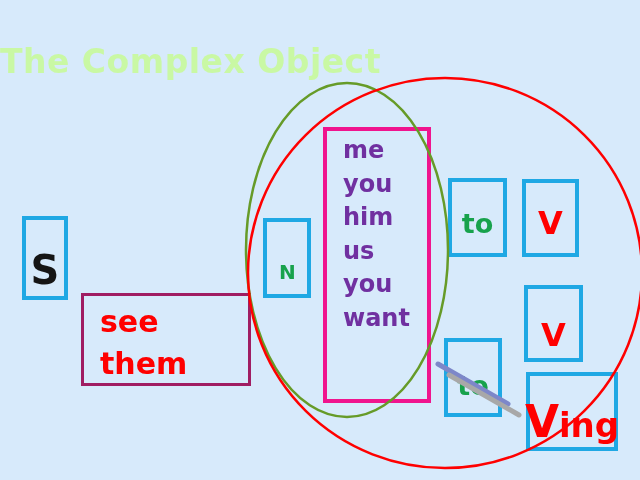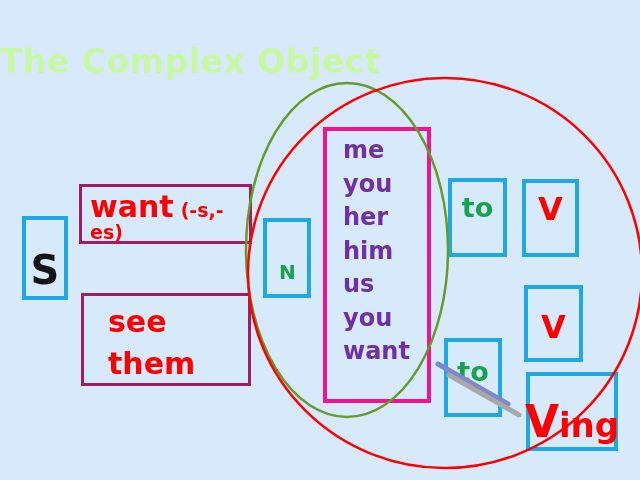--- a/index.html
+++ b/index.html
@@ -22,32 +22,32 @@
     display:flex; align-items:flex-end; justify-content:center;
     padding-bottom:6px; }
   .s-box .lbl { font-size:40px; font-weight:bold; color:#151515; line-height:1; }
 
   .want-box { left:79px; top:184px; width:173px; height:60px;
     padding:5px 8px; color:#ff0000; font-weight:bold; line-height:1.02; }
   .want-main { font-size:30px; }
   .want-suffix { font-size:19px; margin-left:7px; }
 
   .see-box { left:81px; top:293px; width:170px; height:93px;
-    padding:5px 24px; color:#ff0000; font-weight:bold;
+    padding:5px 16px; color:#ff0000; font-weight:bold;
     font-size:30px; line-height:42px; }
 
   .n-box { left:263px; top:218px; width:48px; height:80px;
     display:flex; align-items:flex-end; padding:0 0 12px 12px; }
   .n-box .lbl { font-size:20px; font-weight:bold; color:#17a24c; line-height:1; }
 
   .pron-box { left:323px; top:127px; width:108px; height:276px;
     padding:3px 0 0 16px; color:#7030a0; font-weight:bold;
     font-size:24px; line-height:33.5px; }
 
-  .cell { display:flex; justify-content:center; }
+  .cell { display:flex; justify-content:center; align-items:center; }
   .to1-box { left:448px; top:178px; width:59px; height:79px; padding-top:12px; }
   .v1-box  { left:522px; top:179px; width:57px; height:78px; padding-top:10px; }
   .v2-box  { left:524px; top:285px; width:59px; height:77px; padding-top:22px; }
   .to2-box { left:444px; top:338px; width:58px; height:79px; padding-top:16px; }
   .green-t { font-size:27px; font-weight:bold; color:#17a24c; line-height:1; }
   .red-t   { font-size:32px; font-weight:bold; color:#ff0000; line-height:1; }
 
   .ving-box { left:526px; top:372px; width:92px; height:79px;
     display:flex; align-items:flex-end; justify-content:center;
     padding-bottom:5px; color:#ff0000; font-weight:bold; }
@@ -61,37 +61,33 @@
 <body>
 
 <div class="slide">
 
   <div class="title">The Complex Object</div>
 
   <div class="box cyan s-box">
     <span class="lbl">S</span>
   </div>
 
-  <div class="box magenta want-box">
-    <span class="want-main">want</span><span class="want-suffix">(-s,-es)</span>
-  </div>
 
   <div class="box magenta see-box">
     <div>see</div>
     <div>them</div>
   </div>
 
   <div class="box cyan n-box">
     <span class="lbl">N</span>
   </div>
 
   <div class="box pink pron-box">
     <div>me</div>
     <div>you</div>
-    <div>her</div>
     <div>him</div>
     <div>us</div>
     <div>you</div>
     <div>want</div>
   </div>
 
   <div class="box cyan cell to1-box">
     <span class="green-t">to</span>
   </div>
 

